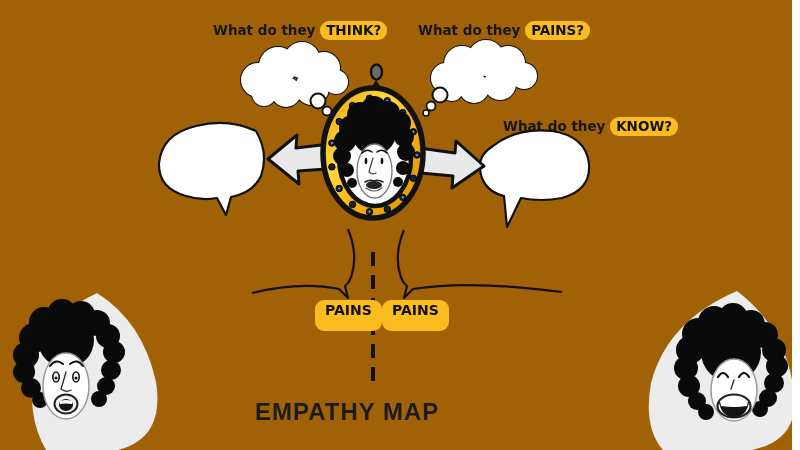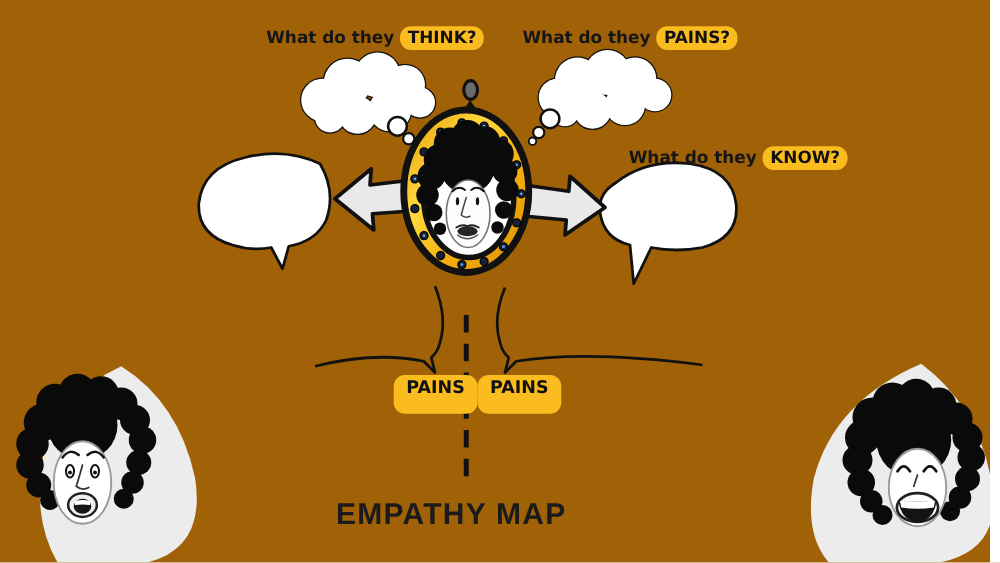--- a/index.html
+++ b/index.html
@@ -15,22 +15,22 @@
   .q .hl{
     background:#FBBC20;border-radius:9px;padding:1px 6px 2px;
     font-weight:700;color:#111;
   }
   .pill{
     position:absolute;z-index:2;background:#FBBC20;border-radius:9px;
     padding:2px 10px 13px;font:700 14px "DejaVu Sans",sans-serif;color:#111;
     white-space:nowrap;
   }
   .title{
-    position:absolute;z-index:2;left:241px;top:398px;width:240px;
-    text-align:center;font:700 24px "Liberation Sans",sans-serif;
+    position:absolute;z-index:2;left:255px;top:398px;width:240px;
+    font:700 24px "Liberation Sans",sans-serif;
     letter-spacing:1px;color:#1b1b1b;white-space:nowrap;
   }
 </style>
 </head>
 <body>
 
 <div id="canvas">
 
   <svg id="art" width="800" height="450" viewBox="0 0 800 450">
     <defs>

